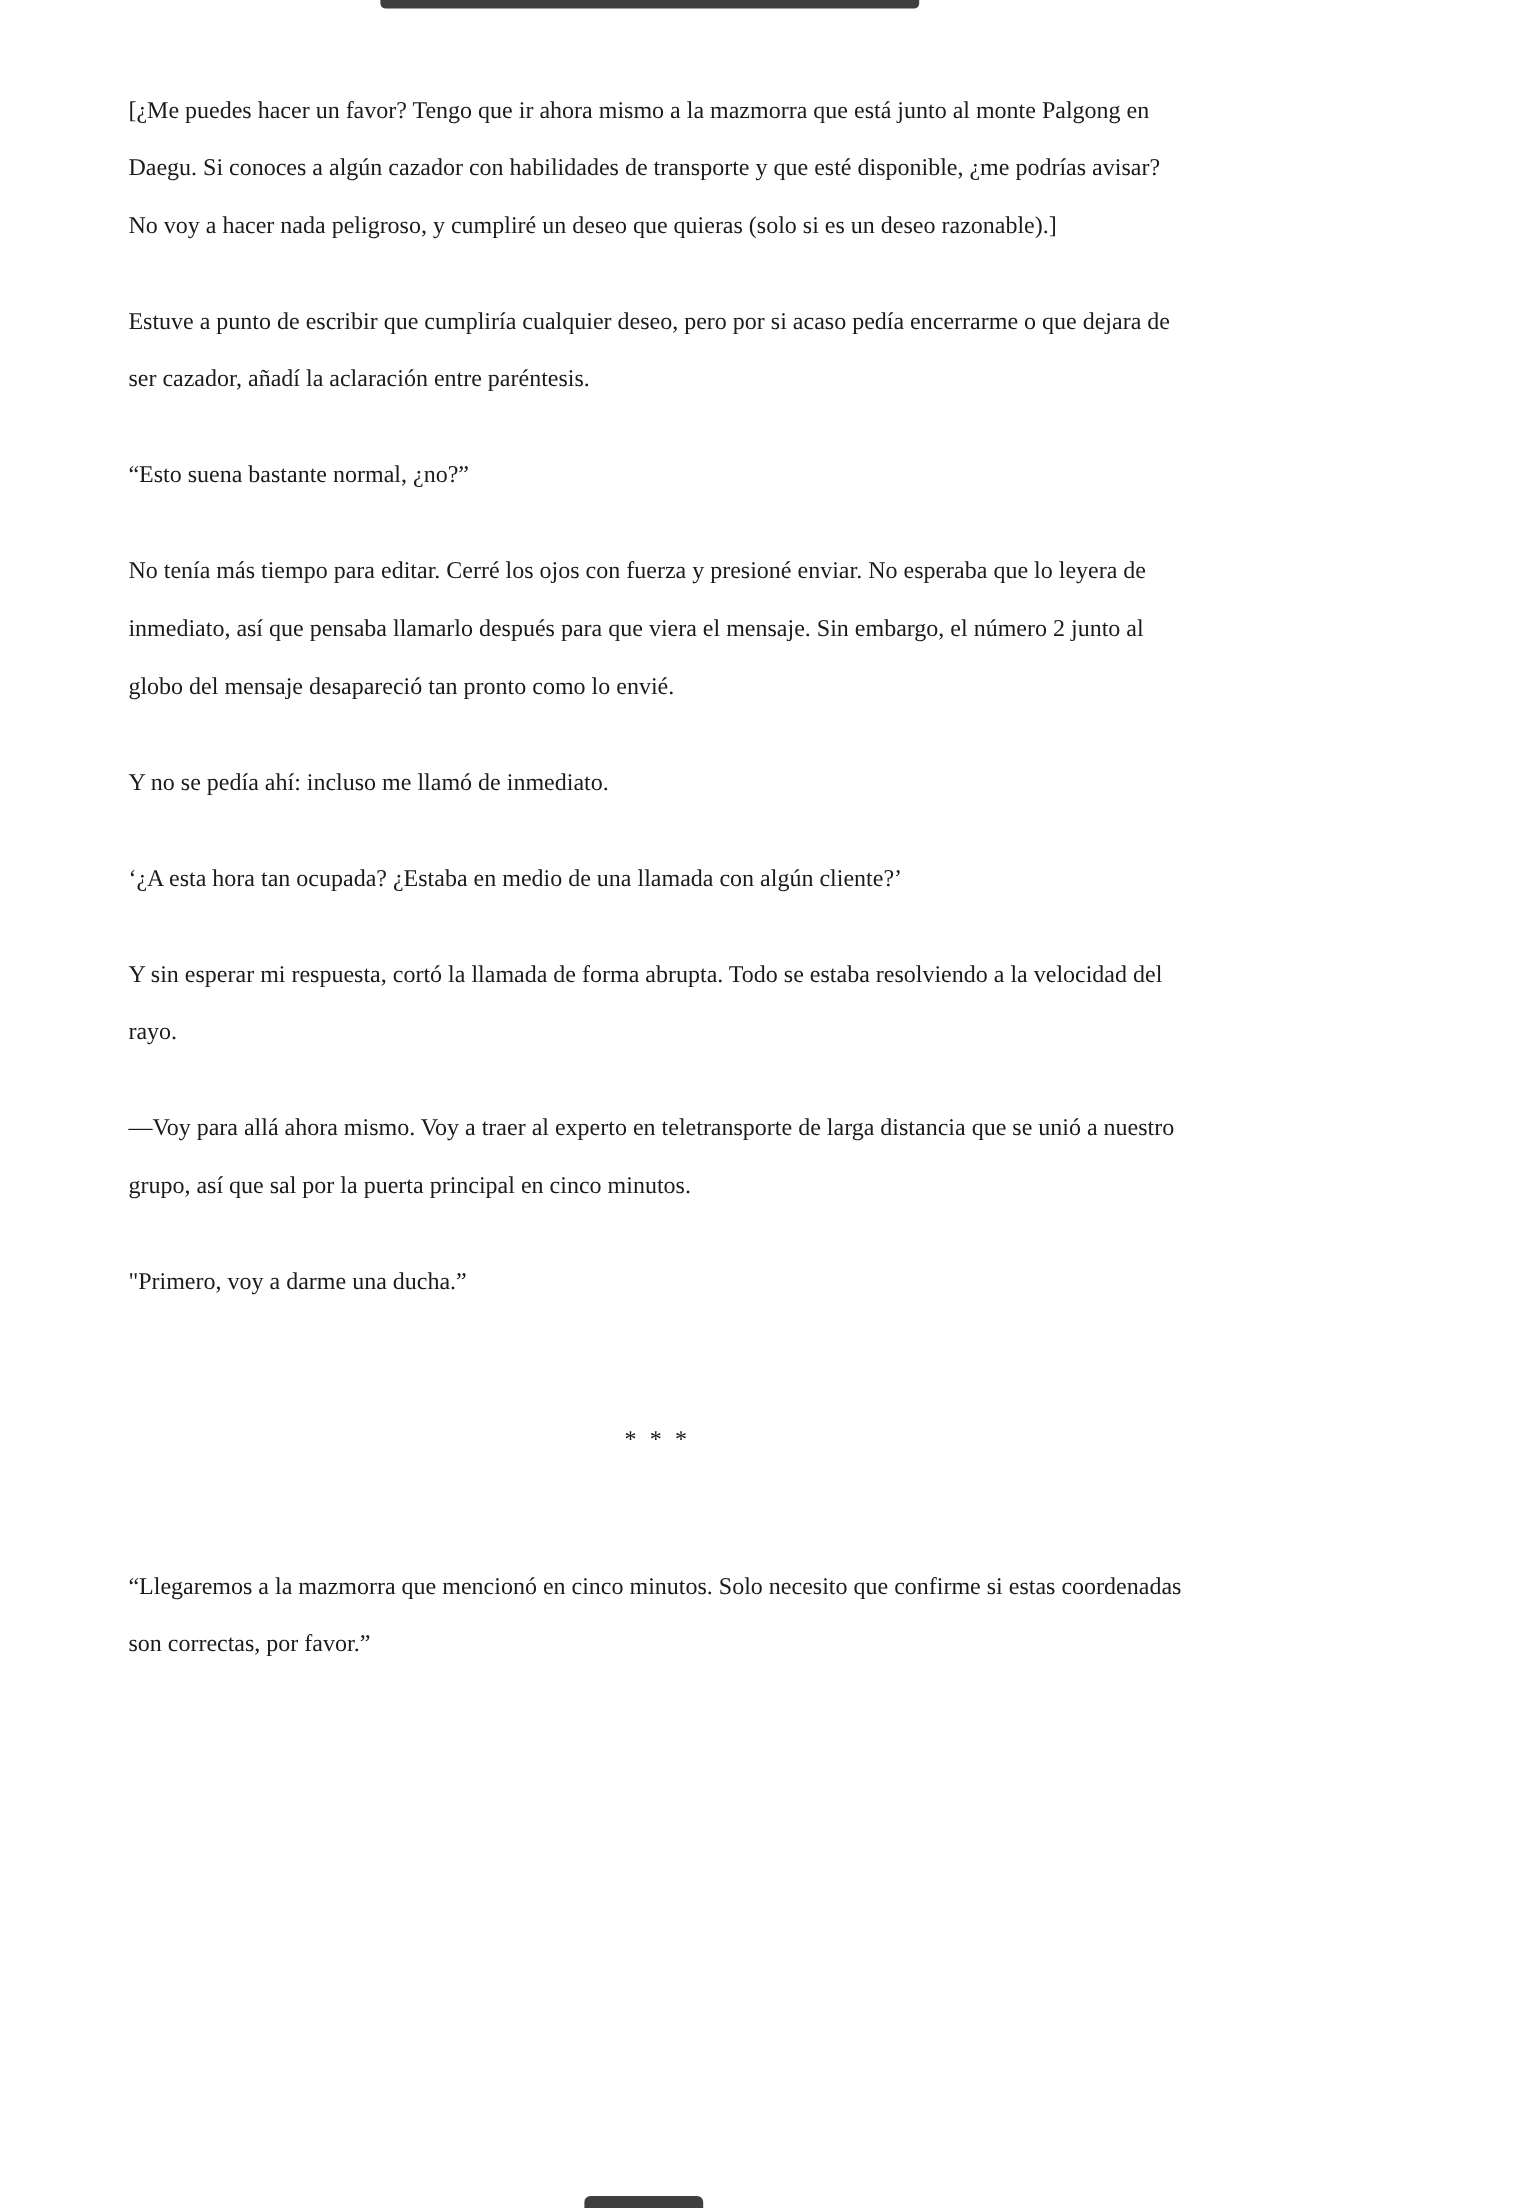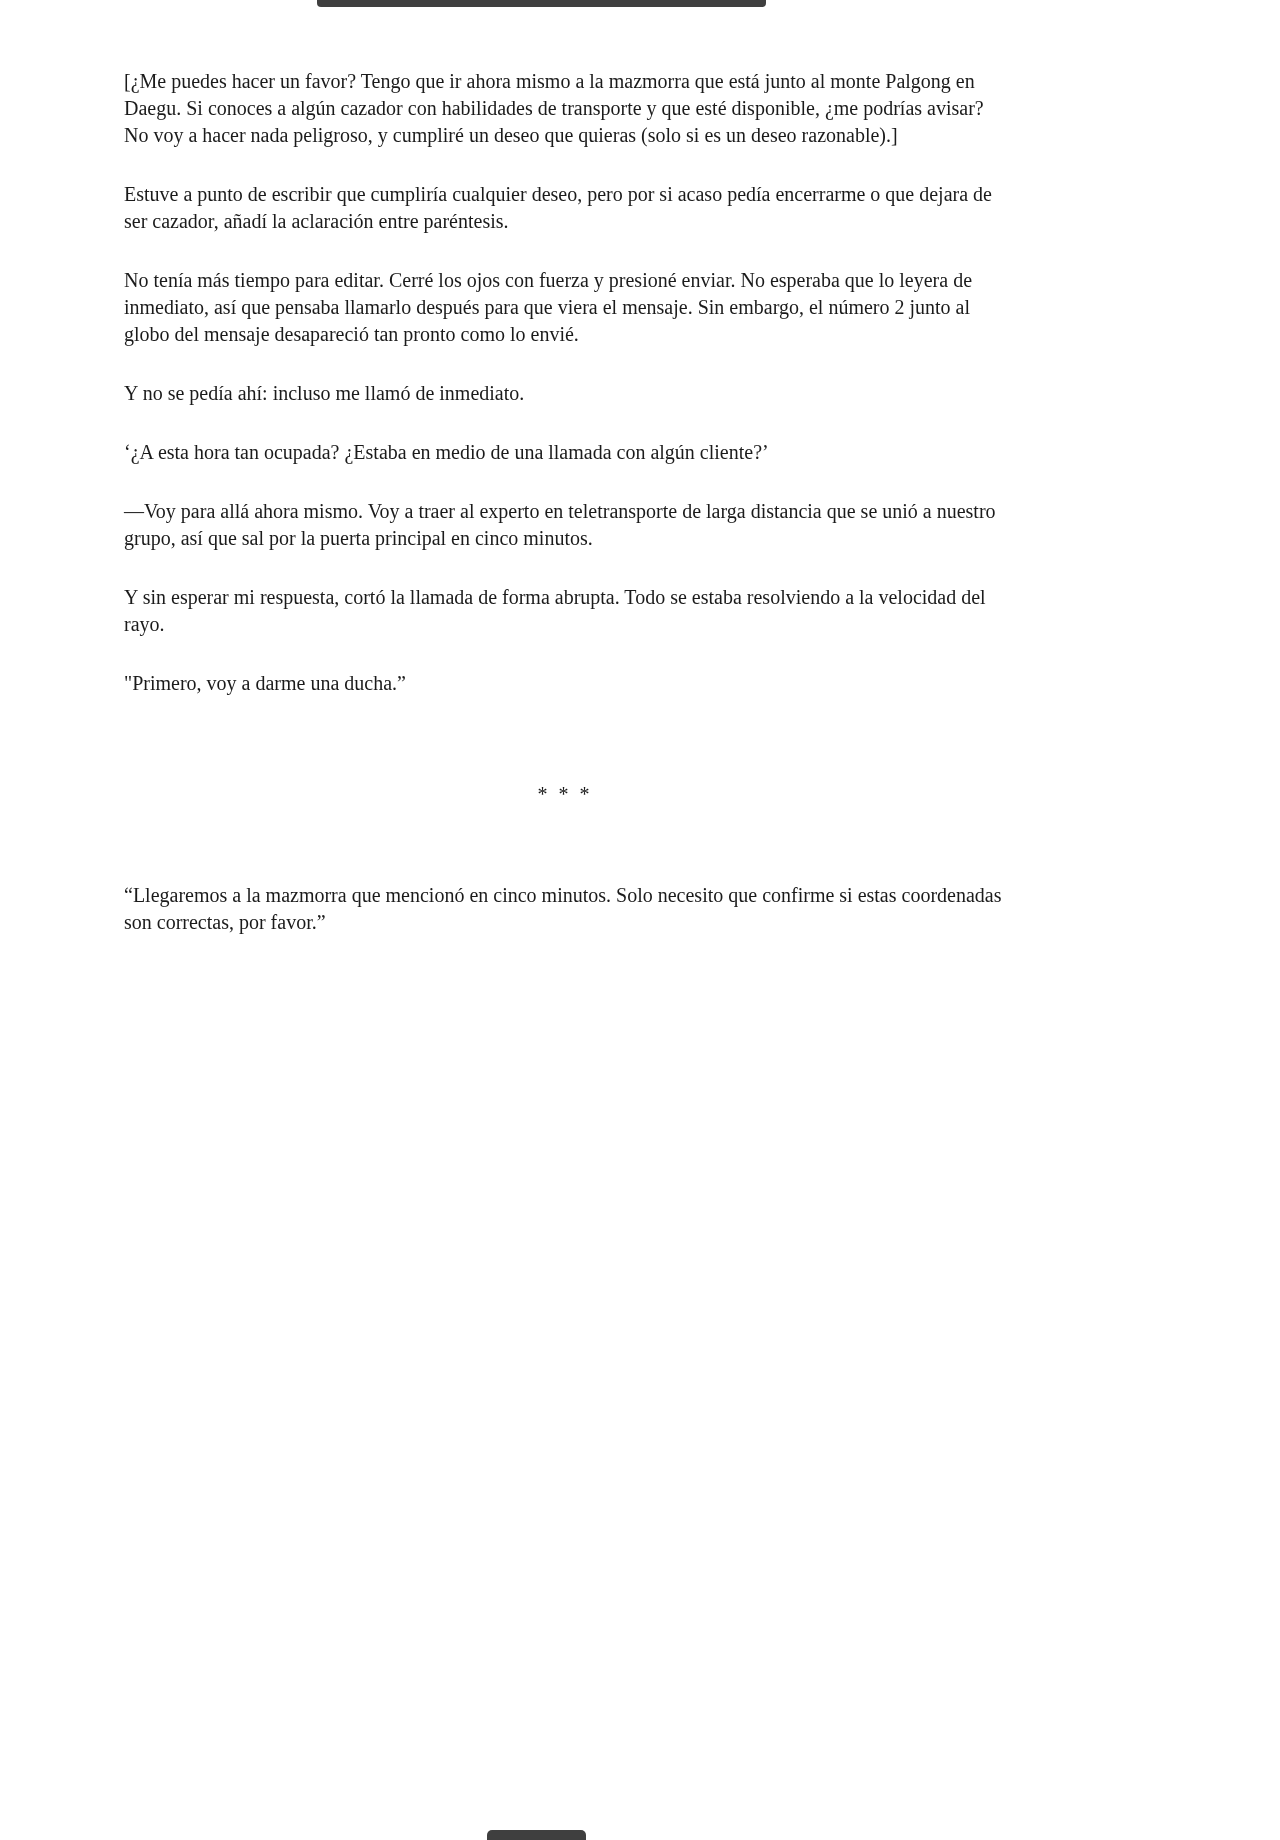--- a/index.html
+++ b/index.html
@@ -26,48 +26,49 @@
     position: absolute;
     bottom: 0;
     left: 487px;
     width: 99px;
     height: 10px;
     background: #3f3f3f;
     border-radius: 5px 5px 0 0;
   }
   .content {
     position: absolute;
-    left: 124px;
+    left: 107px;
     top: 68px;
     width: 882px;
     font-size: 20px;
-    line-height: 27px;
+    line-height: 48px;
     text-align: left;
   }
   .content p {
     margin: 0 0 32px 0;
   }
   .separator {
     text-align: center;
     letter-spacing: 3px;
     margin: 84px 0 74px 0;
     font-size: 20px;
   }
 </style>
 </head>
 <body>
 
 <div class="toolbar-edge"></div>
 
 <main class="content">
   <p>[¿Me puedes hacer un favor? Tengo que ir ahora mismo a la mazmorra que está junto al monte Palgong en Daegu. Si conoces a algún cazador con habilidades de transporte y que esté disponible, ¿me podrías avisar? No voy a hacer nada peligroso, y cumpliré un deseo que quieras (solo si es un deseo razonable).]</p>
   <p>Estuve a punto de escribir que cumpliría cualquier deseo, pero por si acaso pedía encerrarme o que dejara de ser cazador, añadí la aclaración entre paréntesis.</p>
+  <p>“Esto suena bastante normal, ¿no?”</p>
   <p>No tenía más tiempo para editar. Cerré los ojos con fuerza y presioné enviar. No esperaba que lo leyera de inmediato, así que pensaba llamarlo después para que viera el mensaje. Sin embargo, el número 2 junto al globo del mensaje desapareció tan pronto como lo envié.</p>
   <p>Y no se pedía ahí: incluso me llamó de inmediato.</p>
   <p>‘¿A esta hora tan ocupada? ¿Estaba en medio de una llamada con algún cliente?’</p>
+  <p>Y sin esperar mi respuesta, cortó la llamada de forma abrupta. Todo se estaba resolviendo a la velocidad del rayo.</p>
   <p>—Voy para allá ahora mismo. Voy a traer al experto en teletransporte de larga distancia que se unió a nuestro grupo, así que sal por la puerta principal en cinco minutos.</p>
-  <p>Y sin esperar mi respuesta, cortó la llamada de forma abrupta. Todo se estaba resolviendo a la velocidad del rayo.</p>
   <p>"Primero, voy a darme una ducha.”</p>
   <div class="separator">* * *</div>
   <p>“Llegaremos a la mazmorra que mencionó en cinco minutos. Solo necesito que confirme si estas coordenadas son correctas, por favor.”</p>
 </main>
 
 <div class="bottom-pill"></div>
 
 </body></html>

